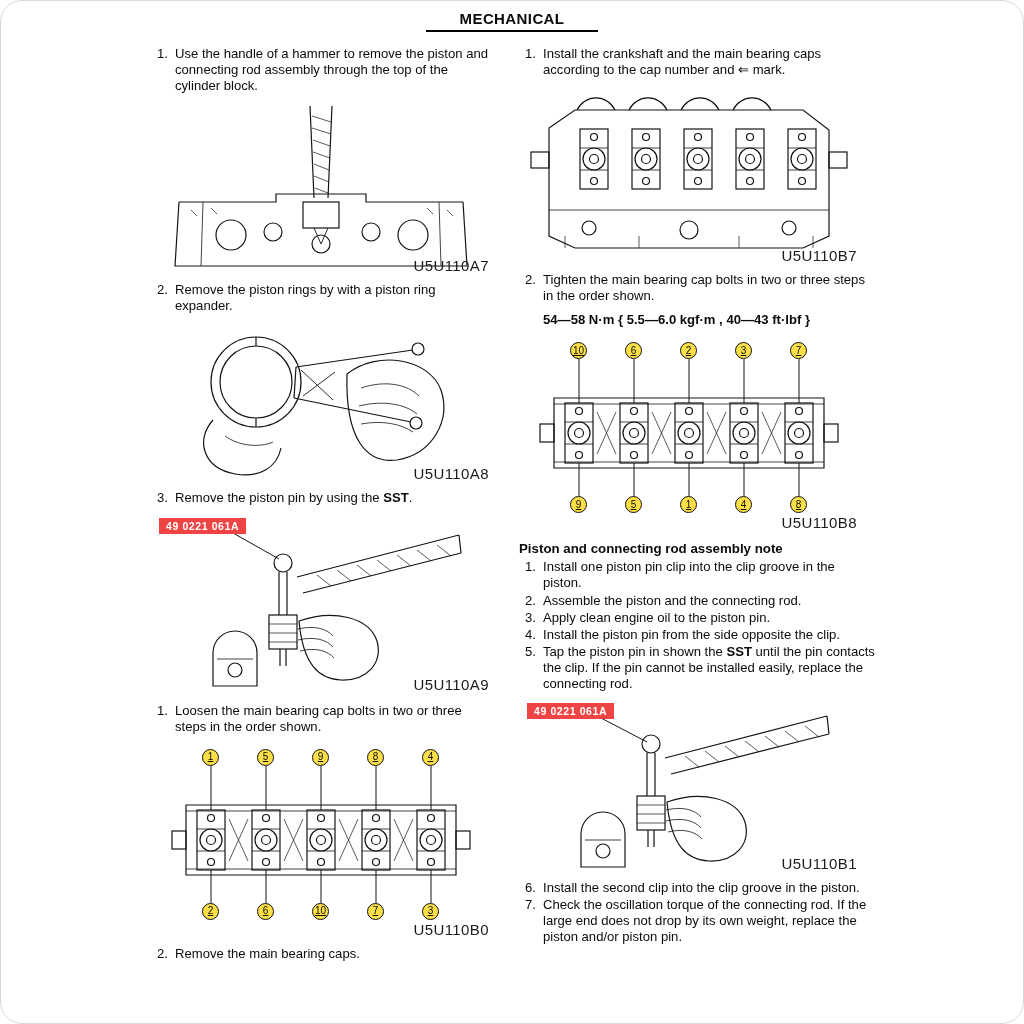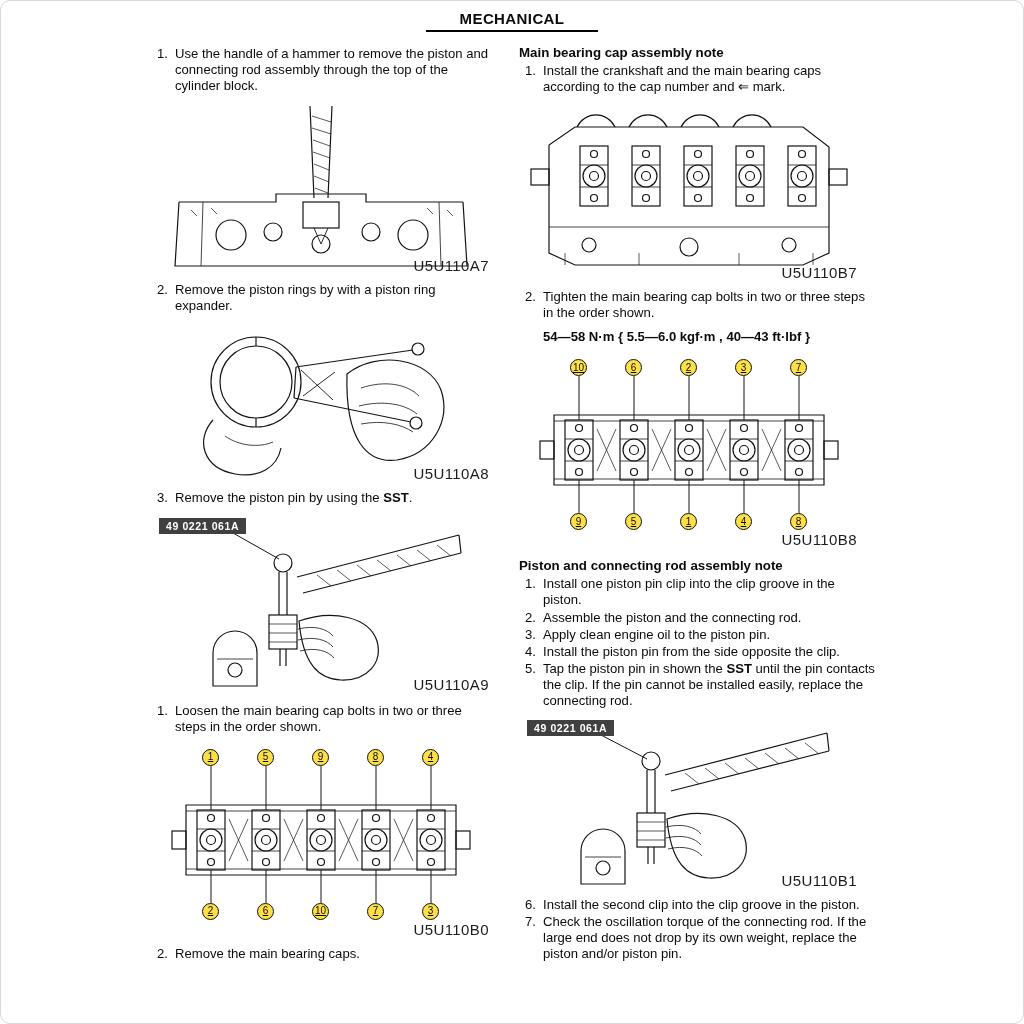--- a/index.html
+++ b/index.html
@@ -6,21 +6,21 @@
   html,body { background:#fff; }
   body {
     width:1024px; height:1024px;
     font-family:"Liberation Sans", sans-serif;
     color:#0b0b0b;
   }
   .page {
     width:1024px; height:1024px;
     background:#fff;
     border:1px solid #d9d9d9;
-    border-radius:10px;
+    border-radius:22px;
     overflow:hidden;
   }
   .masthead { text-align:center; padding-top:9px; }
   .masthead h1 {
     display:inline-block;
     font-size:15px; font-weight:bold; letter-spacing:.4px;
     border-bottom:2px solid #000;
     padding:0 34px 3px;
   }
   .content { display:flex; gap:28px; padding:13px 0 0 150px; }
@@ -35,21 +35,21 @@
   .torque { margin:7px 0 3px 24px; font-weight:bold; font-size:13.1px; line-height:1.3; }
   .torque div { white-space:nowrap; }
   .fig { position:relative; width:340px; margin:8px 0; }
   .fig svg.art { position:absolute; inset:0; width:100%; height:100%; }
   .figcode {
     position:absolute; right:2px; bottom:0;
     font-size:15px; letter-spacing:.4px; color:#1c1c1c;
   }
   .sst-label {
     position:absolute; left:8px; top:3px; z-index:2;
-    background:#404040; color:#fff;
+    background:#ef4444; color:#fff;
     font-size:10.5px; font-weight:bold; letter-spacing:.6px;
     padding:2px 7px;
   }
   .callout {
     position:absolute; z-index:2;
     width:17px; height:17px;
     border:1.4px solid #111; border-radius:50%;
     background:#fde047;
     display:flex; align-items:center; justify-content:center;
     font-size:10px; line-height:1;text-decoration:underline;
@@ -209,21 +209,20 @@
         <div class="step">
           <span class="num">2.</span>
           <span class="txt">Remove the main bearing caps.</span>
         </div>
       </section>
     </div>
 
     <div class="col col-right">
 
       <section>
-        <h2>Main bearing cap assembly note</h2>
 
         <div class="step">
           <span class="num">1.</span>
           <span class="txt">Install the crankshaft and the main bearing caps according to the cap number and ⇐ mark.</span>
         </div>
 
         <figure class="fig" style="height:178px">
           <svg class="art" viewBox="0 0 340 178">
             <g fill="none" stroke="#141414" stroke-width="1.2">
               <path d="M30 150 L30 42 L56 24 L284 24 L310 44 L310 150 L284 162 L56 162 Z"></path>

